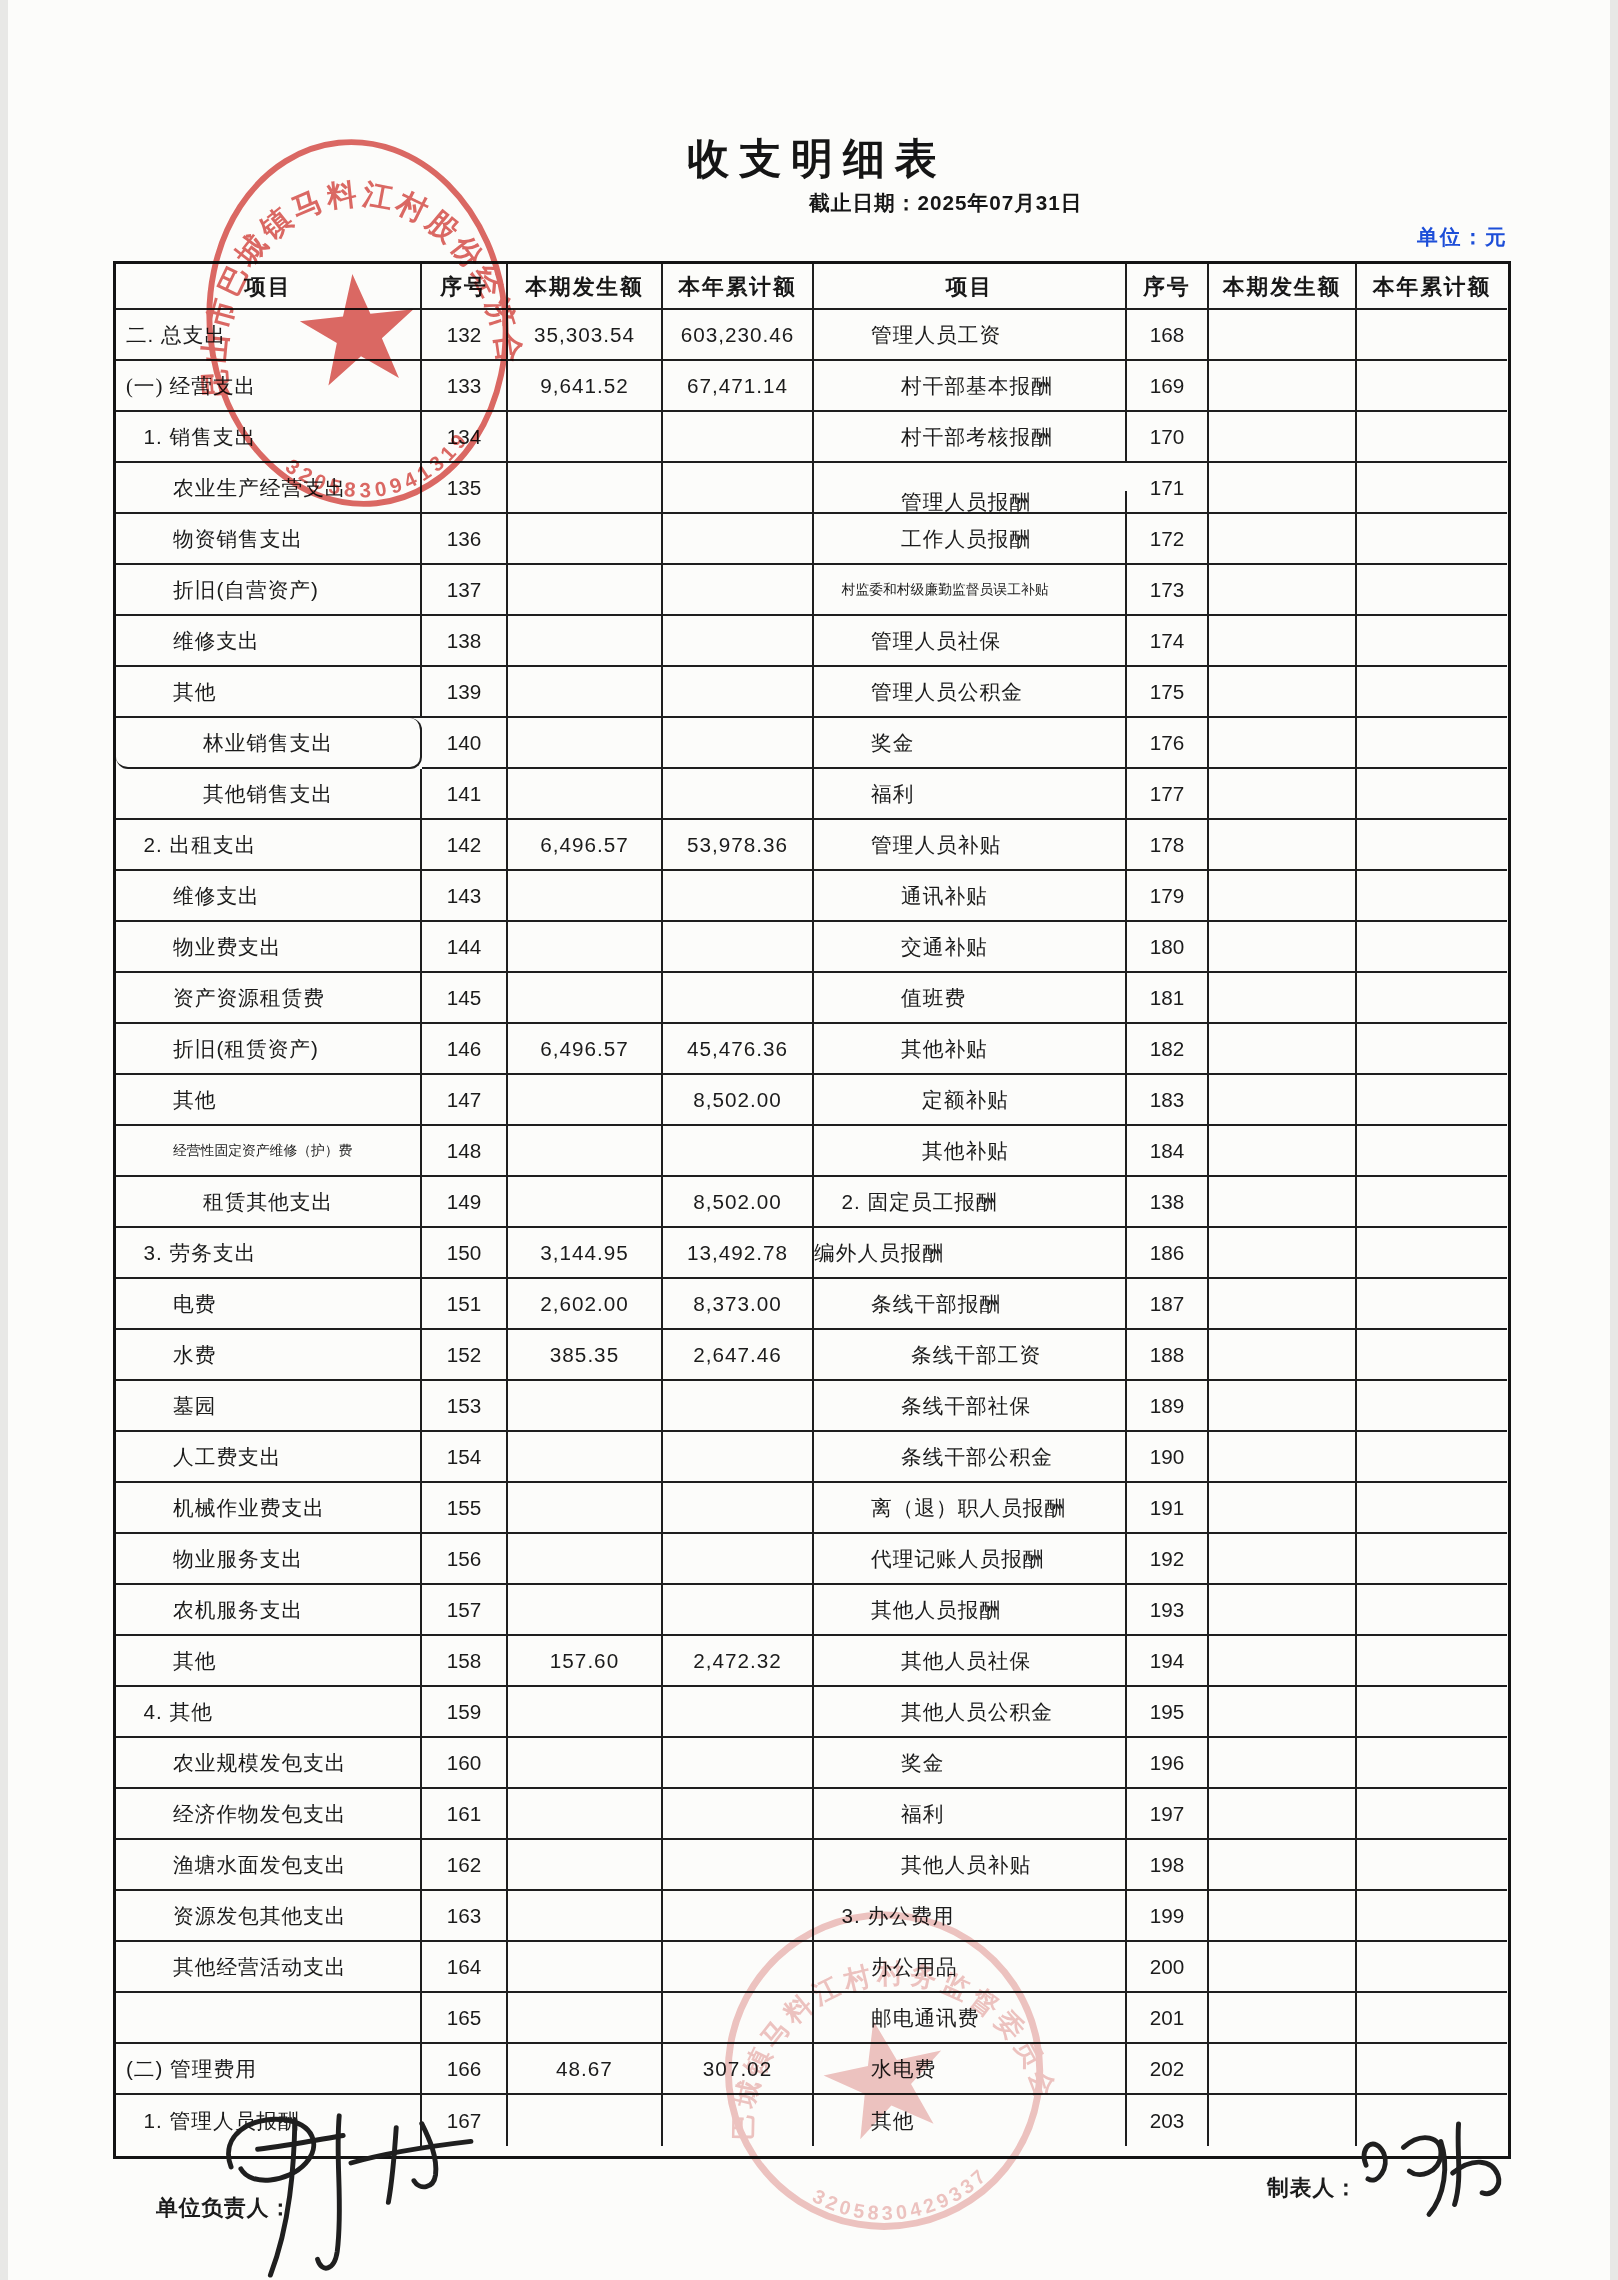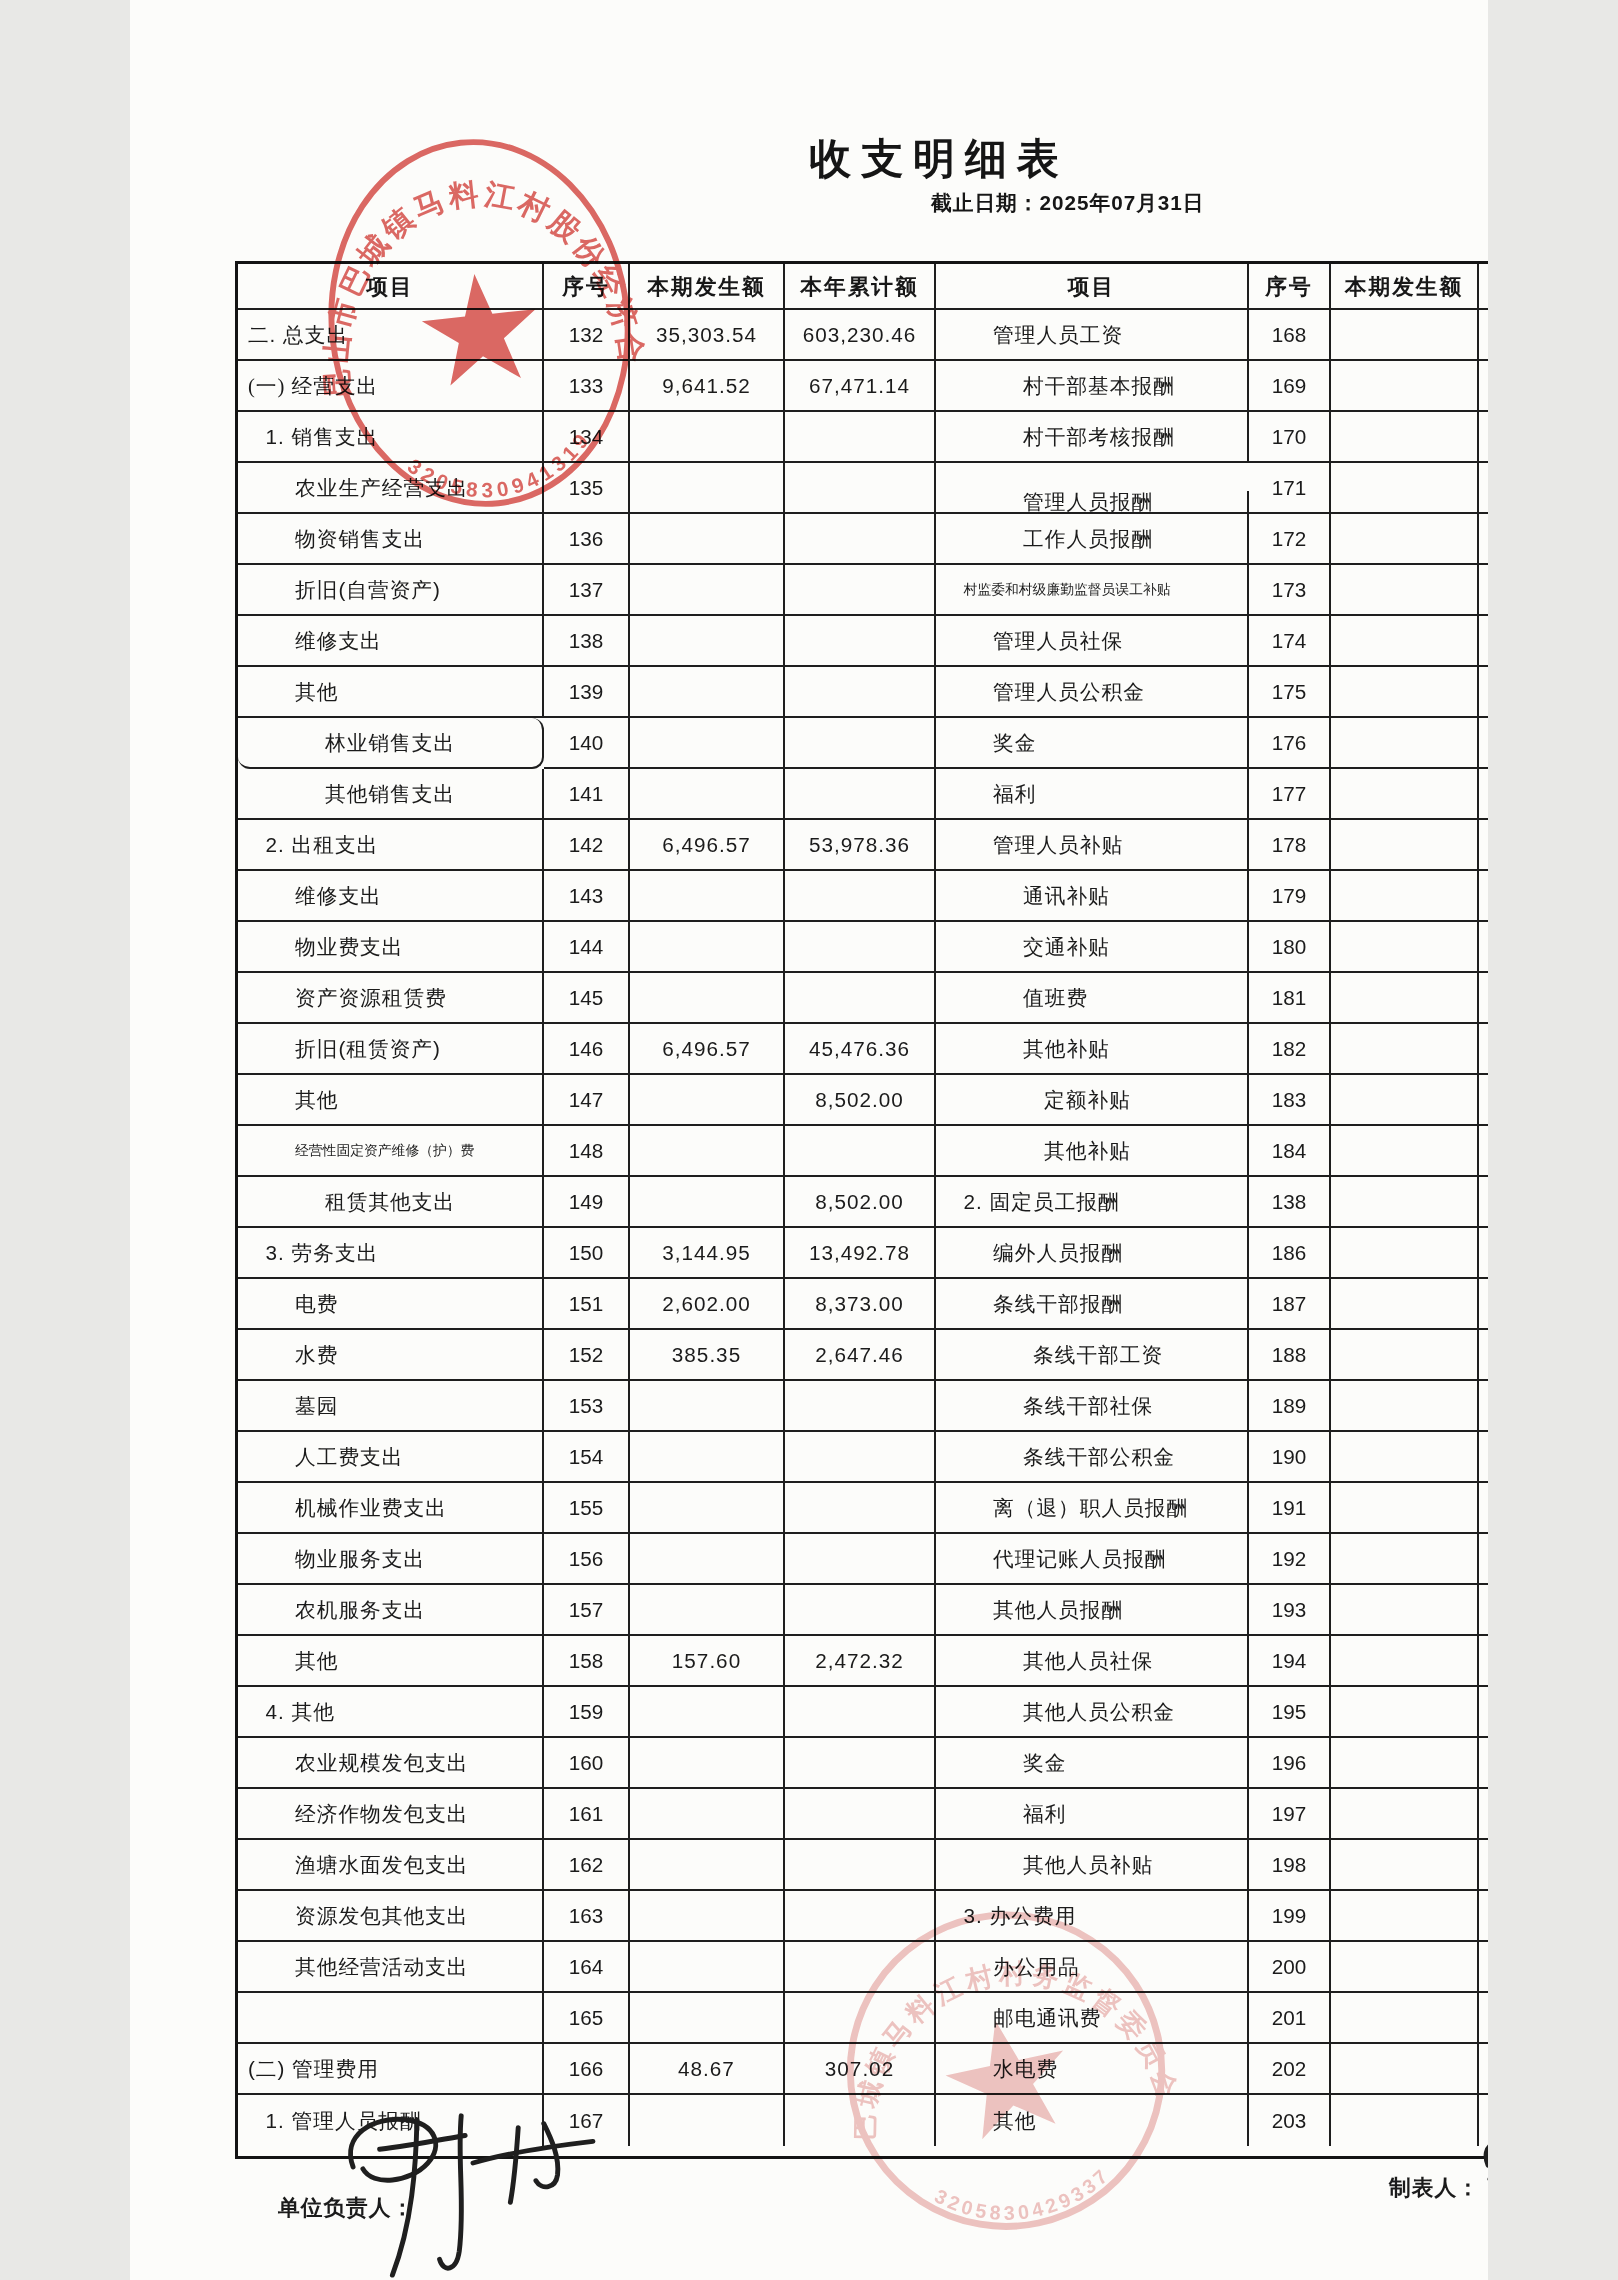--- a/index.html
+++ b/index.html
@@ -1,17 +1,17 @@
 <!DOCTYPE html>
 <html lang="zh"><head>
 <meta charset="utf-8">
 <style>
   html,body{margin:0;padding:0;background:#e8e8e6;}
   .page{
-    position:relative;width:1358px;height:2280px;margin:0 auto;
+    position:relative;width:1602px;height:2280px;margin:0 auto;
     background:#fcfcfa;overflow:hidden;
     font-family:"Liberation Sans","DejaVu Sans",sans-serif;
     color:#1b1b1b;
   }
   .title{
     position:absolute;left:0;top:131px;width:1618px;text-align:center;
     font-size:42px;font-weight:700;letter-spacing:9.9px;color:#151515;
   }
   .subtitle{
     position:absolute;left:801px;top:189px;width:414px;
@@ -209,21 +209,21 @@
       <div class="cell c-num col2"></div>
       <div class="cell c-num col3">8,502.00</div>
       <div class="cell c-item col4" style="padding-left: 27.6px;">2. 固定员工报酬</div>
       <div class="cell c-seq col5">138</div>
       <div class="cell c-num col6"></div>
       <div class="cell c-num col7"></div>
       <div class="cell c-item col0" style="padding-left: 27.6px;">3. 劳务支出</div>
       <div class="cell c-seq col1">150</div>
       <div class="cell c-num col2">3,144.95</div>
       <div class="cell c-num col3">13,492.78</div>
-      <div class="cell c-item col4" style="padding-left: 57px;">编外人员报酬</div>
+      <div class="cell c-item col4" style="">编外人员报酬</div>
       <div class="cell c-seq col5">186</div>
       <div class="cell c-num col6"></div>
       <div class="cell c-num col7"></div>
       <div class="cell c-item col0" style="padding-left: 57px;">电费</div>
       <div class="cell c-seq col1">151</div>
       <div class="cell c-num col2">2,602.00</div>
       <div class="cell c-num col3">8,373.00</div>
       <div class="cell c-item col4" style="padding-left: 57px;">条线干部报酬</div>
       <div class="cell c-seq col5">187</div>
       <div class="cell c-num col6"></div>

